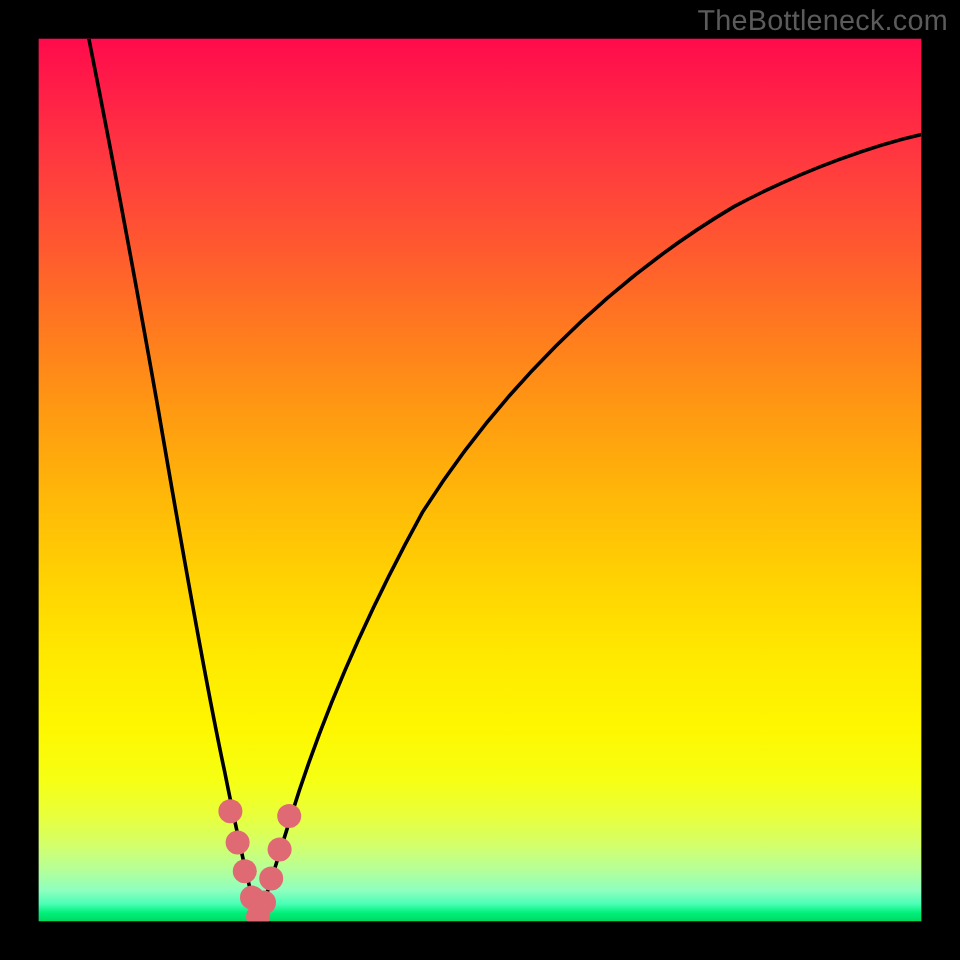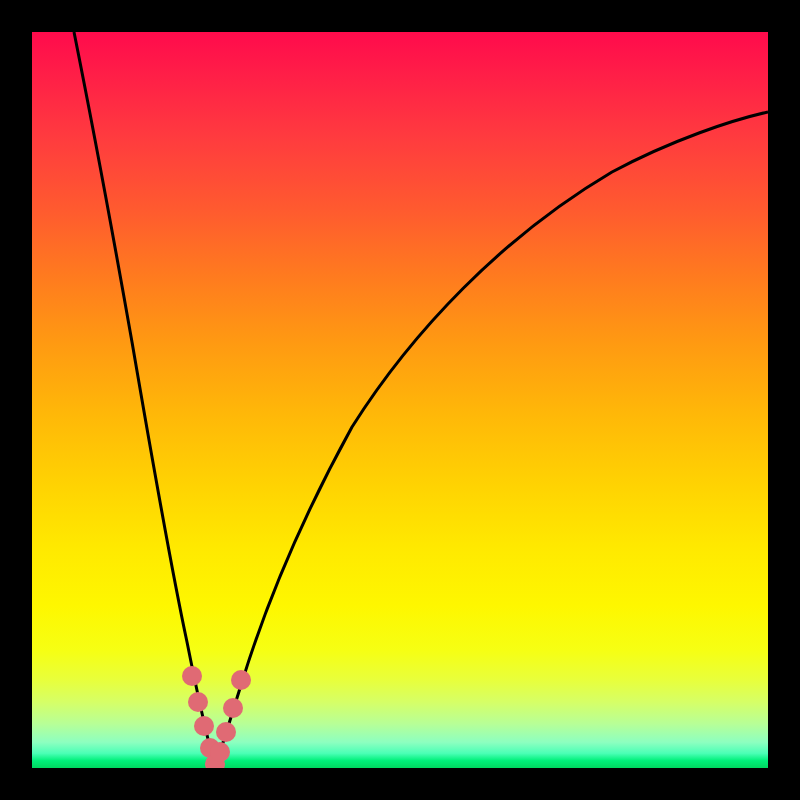--- a/index.html
+++ b/index.html
@@ -95,13 +95,14 @@
         <circle cx="178" cy="716" r="10"></circle>
         <circle cx="183" cy="732" r="10"></circle>
         <circle cx="188" cy="720" r="10"></circle>
         <circle cx="194" cy="700" r="10"></circle>
         <circle cx="201" cy="676" r="10"></circle>
         <circle cx="209" cy="648" r="10"></circle>
       </g>
     </svg>
   </div>
 
+  <div class="watermark">TheBottleneck.com</div>
 </div>
 
 </body></html>

